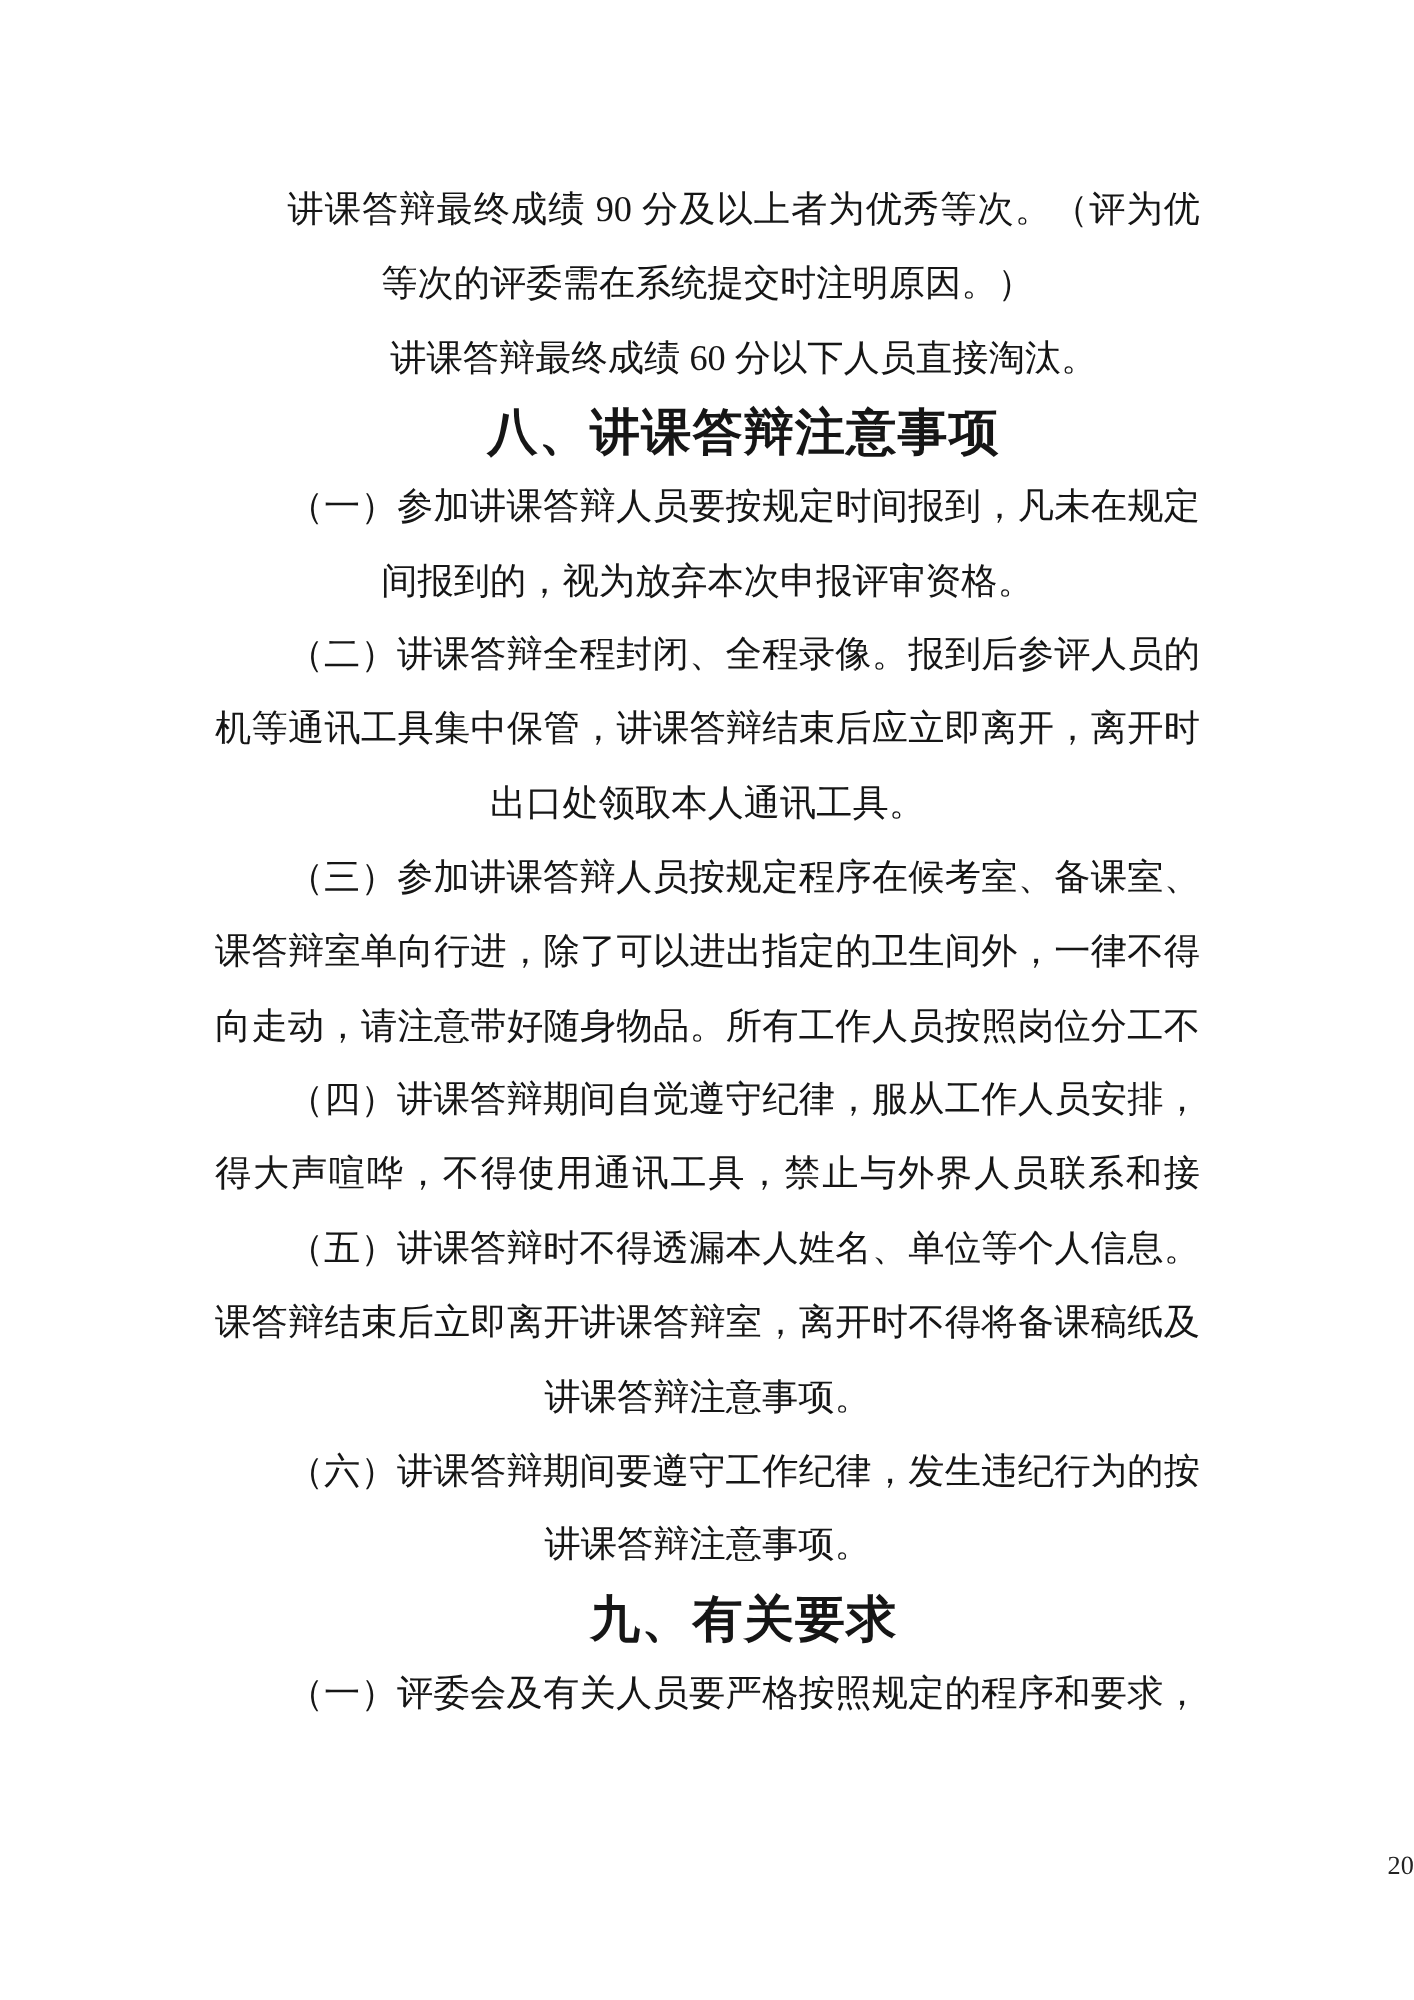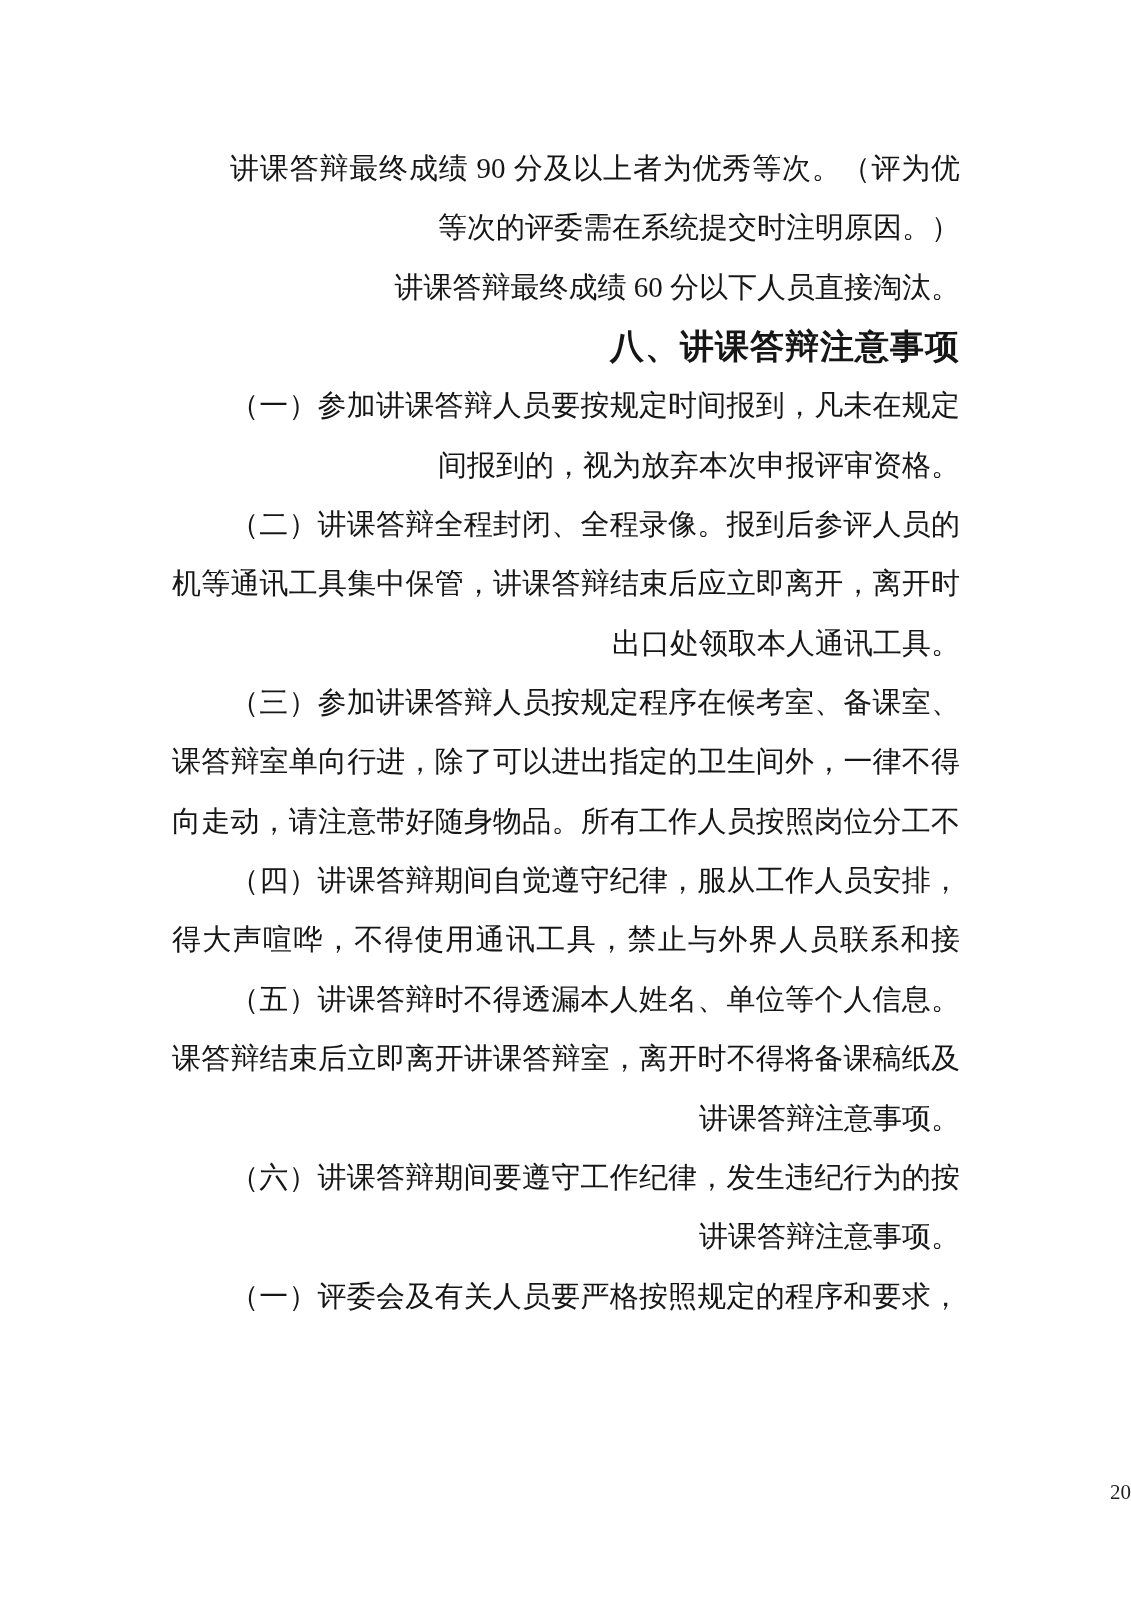--- a/index.html
+++ b/index.html
@@ -21,32 +21,32 @@
     top: 139px;
     width: 788px;
   }
   .line {
     height: 59.35px;
     line-height: 59.35px;
     font-size: 29px;
     color: #161616;
     white-space: normal;
     overflow: hidden;
-    text-align: right;
+    text-align: center;
   }
   .line.fill {
     text-align: justify;
     text-align-last: justify;
   }
   .line.indent {
     text-indent: 58px;
   }
   .line.bold {
     font-weight: bold;
-    font-size: 34px;
+    font-size: 40px;
     font-family: "Liberation Sans", "DejaVu Sans", sans-serif;
     letter-spacing: 1px;
   }
   .pagenum {
     position: absolute;
     top: 1478px;
     left: 0;
     width: 100%;
     text-align: right;
     font-size: 21px;
@@ -72,16 +72,17 @@
       <div class="line indent fill">（三）参加讲课答辩人员按规定程序在候考室、备课室、讲</div>
       <div class="line fill">课答辩室单向行进，除了可以进出指定的卫生间外，一律不得逆</div>
       <div class="line fill">向走动，请注意带好随身物品。所有工作人员按照岗位分工不得</div>
       <div class="line indent fill">（四）讲课答辩期间自觉遵守纪律，服从工作人员安排，不</div>
       <div class="line fill">得大声喧哗，不得使用通讯工具，禁止与外界人员联系和接触。</div>
       <div class="line indent fill">（五）讲课答辩时不得透漏本人姓名、单位等个人信息。讲</div>
       <div class="line fill">课答辩结束后立即离开讲课答辩室，离开时不得将备课稿纸及考</div>
       <div class="line">讲课答辩注意事项。</div>
       <div class="line indent fill">（六）讲课答辩期间要遵守工作纪律，发生违纪行为的按照</div>
       <div class="line">讲课答辩注意事项。</div>
+      <div class="line indent bold">九、有关要求</div>
       <div class="line indent fill">（一）评委会及有关人员要严格按照规定的程序和要求，精</div>
     </div>
   <div class="pagenum">20</div>
 </div>
 
 </body></html>

